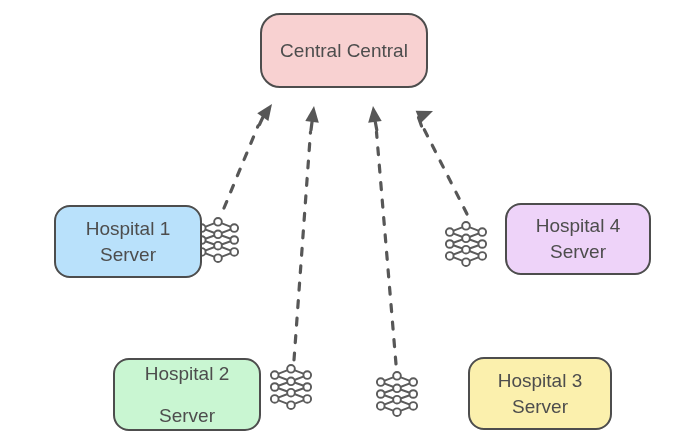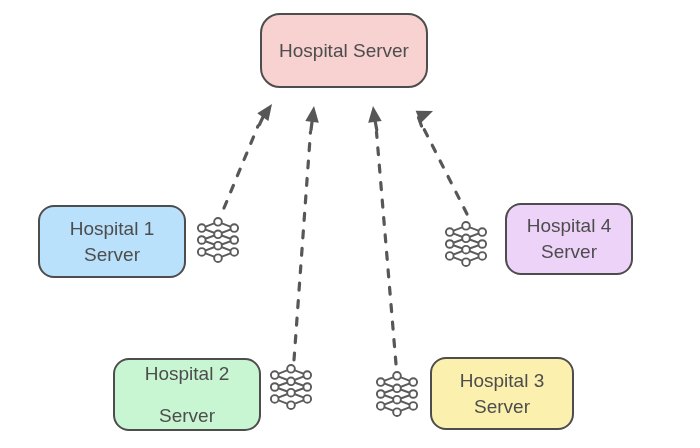--- a/index.html
+++ b/index.html
@@ -20,24 +20,24 @@
     align-items: center;
     justify-content: center;
     text-align: center;
     font-size: 19px;
     line-height: 26px;
     color: #4d4d4d;
     box-sizing: border-box;
   }
   .node .lbl { display: block; white-space: nowrap; }
   #central-node { left: 260px; top: 13px;  width: 168px; height: 75px; border-radius: 20px; }
-  #h1-node      { left: 38px;  top: 205px; width: 148px; height: 73px; }
+  #h1-node      { left: 54px;  top: 205px; width: 148px; height: 73px; }
   #h2-node      { left: 113px; top: 358px; width: 148px; height: 73px; }
   #h3-node      { left: 430px; top: 357px; width: 144px; height: 73px; }
-  #h4-node      { left: 505px; top: 203px; width: 128px; height: 72px; }
+  #h4-node      { left: 505px; top: 203px; width: 146px; height: 72px; }
   .nn-icon { position: absolute; width: 44px; height: 48px; }
   #nn1 { left: 196px; top: 216px; }
   #nn2 { left: 269px; top: 363px; }
   #nn3 { left: 375px; top: 370px; }
   #nn4 { left: 444px; top: 220px; }
   #arrow-layer { position: absolute; left: 0; top: 0; width: 700px; height: 448px; }
   .edge { stroke: #575757; stroke-width: 3.2; fill: none; stroke-linecap: round; }
   .edge-dashed { stroke-dasharray: 7 10.5; }
   .head { fill: #575757; stroke: none; }
   .nn-edge { stroke: #5b5b5b; stroke-width: 2; fill: none; }
@@ -97,34 +97,34 @@
       <use href="#nn-sym"></use>
     </svg>
   <svg id="nn3" class="nn-icon" viewBox="0 0 46 50">
       <use href="#nn-sym"></use>
     </svg>
   <svg id="nn4" class="nn-icon" viewBox="0 0 46 50">
       <use href="#nn-sym"></use>
     </svg>
 
   <div id="central-node" class="node" style="background-color: rgb(248, 209, 209);">
-    <span class="lbl">Hospital Server</span>
+    <span class="lbl">Central Central</span>
   </div>
 
   <div id="h1-node" class="node" style="background-color: rgb(185, 225, 251);">
     <span class="lbl">Hospital 1</span>
     <span class="lbl">Server</span>
   </div>
 
   <div id="h2-node" class="node" style="background-color: rgb(201, 246, 210); gap: 16px;">
     <span class="lbl">Hospital 2</span>
     <span class="lbl">Server</span>
   </div>
 
-  <div id="h3-node" class="node" style="background-color: rgb(251, 240, 173);">
+  <div id="h3-node" class="node" style="background-color: rgb(251, 240, 173); margin-left: 38px;">
     <span class="lbl">Hospital 3</span>
     <span class="lbl">Server</span>
   </div>
 
   <div id="h4-node" class="node" style="background-color: rgb(238, 211, 249);">
     <span class="lbl">Hospital 4</span>
     <span class="lbl">Server</span>
   </div>
 
 </div>

